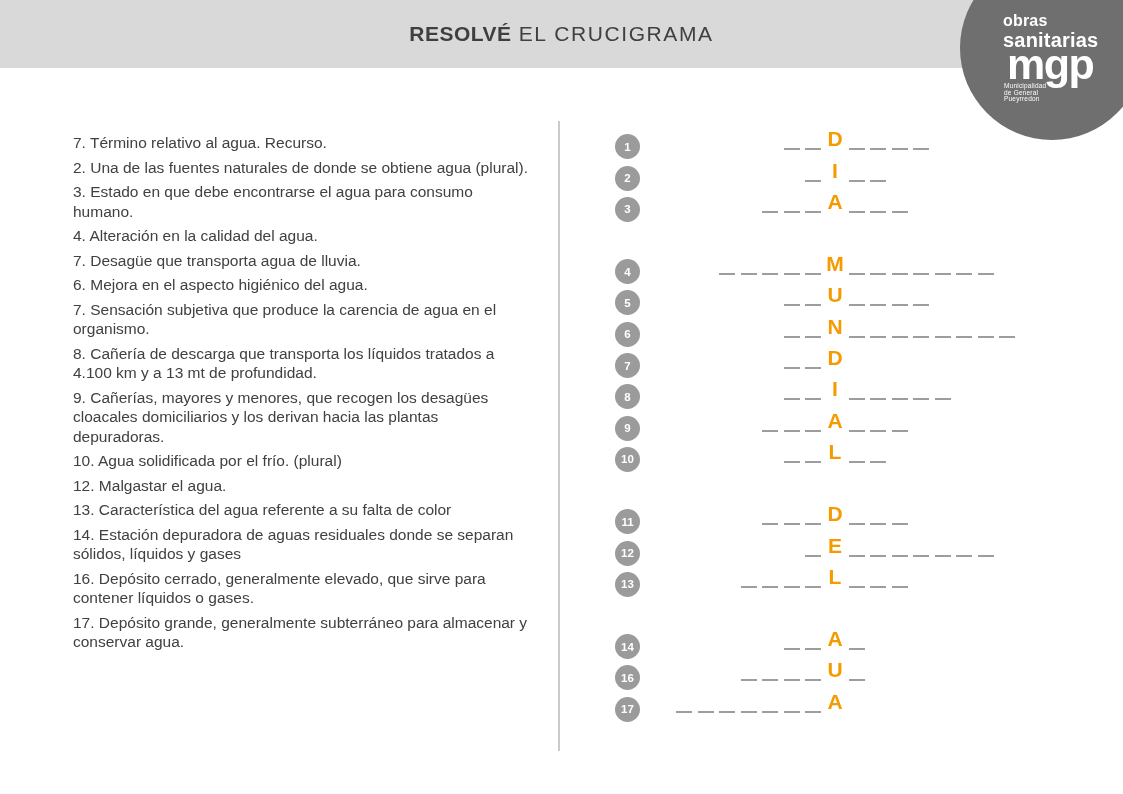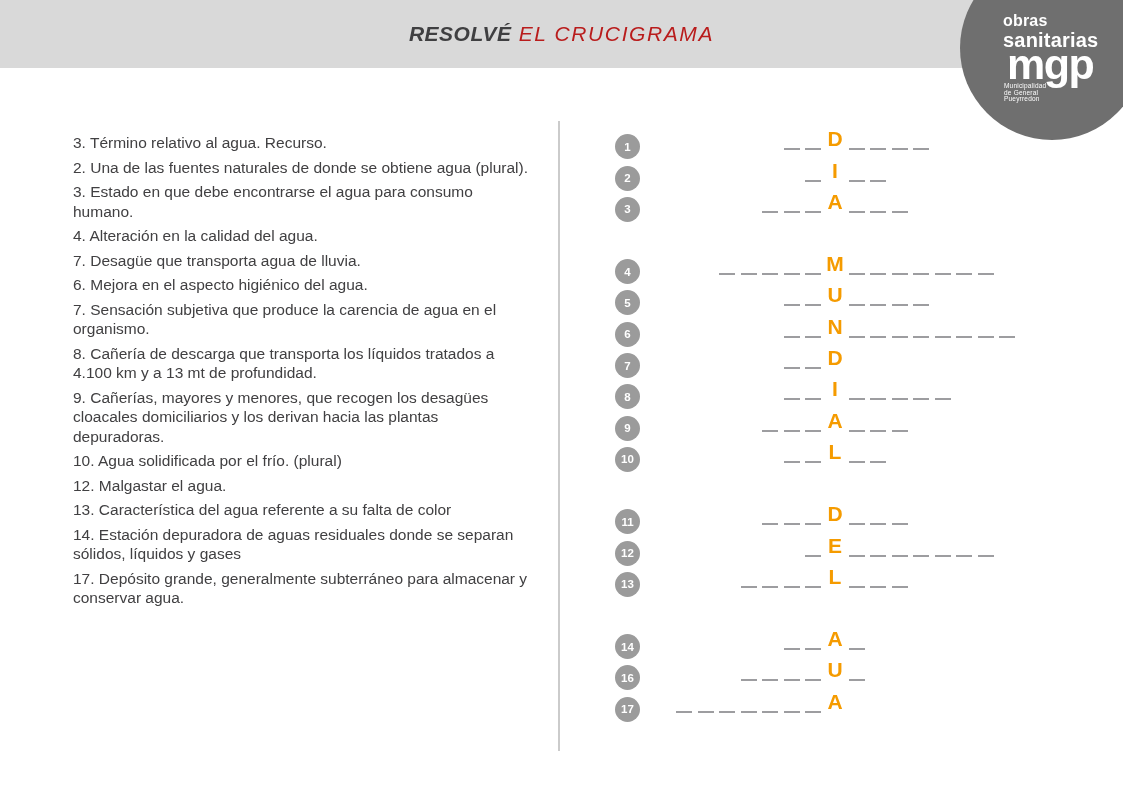--- a/index.html
+++ b/index.html
@@ -8,24 +8,24 @@
   }
   html,body{margin:0;padding:0;background:#fff;}
   .page{
     position:relative; width:1123px; height:794px; background:#ffffff;
     overflow:hidden; font-family:"Liberation Sans", sans-serif;
   }
   
   .header-bar{position:absolute; left:0; top:0; width:1123px; height:68px; background:var(--bar);}
   .page-title{
     position:absolute; left:0; top:0; width:1123px; height:68px;
-    display:flex; align-items:center; justify-content:center; gap:7px;font-style:italic;
+    display:flex; align-items:center; justify-content:center; gap:7px;
   }
   .title-bold{font-size:21px; font-weight:700; color:#3F3F41; letter-spacing:.5px;}
-  .title-rest{font-size:21px; font-weight:400; color:#b91c1c; letter-spacing:1.6px;}
+  .title-rest{font-size:21px; font-weight:400; color:#404040; letter-spacing:1.6px;}
   
   .logo-circle{
     position:absolute; left:960px; top:-44px; width:184px; height:184px;
     border-radius:50%; background:var(--logo);
   }
   .logo-circle > div{position:absolute; color:#fff; line-height:1;}
   .logo-l1{left:43px; top:57px; font-size:16px; font-weight:700; letter-spacing:.2px;}
   .logo-l2{left:43px; top:74px; font-size:20px; font-weight:700; letter-spacing:.2px;}
   .logo-mgp{left:47px; top:87px; font-size:43px; font-weight:700; letter-spacing:-1.5px;}
   .logo-muni{left:44px; top:127px; font-size:6.5px; font-weight:400; color:#E0E0E0; line-height:1.45; letter-spacing:.2px;}
@@ -73,33 +73,34 @@
     <div class="logo-muni">
       <div>Municipalidad</div>
       <div>de General</div>
       <div>Pueyrredon</div>
     </div>
   </div>
 
   <div class="divider"></div>
 
   <div class="clues">
-      <p class="clue">3. Término relativo al agua. Recurso.</p>
+      <p class="clue">7. Término relativo al agua. Recurso.</p>
       <p class="clue">2. Una de las fuentes naturales de donde se obtiene agua (plural).</p>
       <p class="clue">3. Estado en que debe encontrarse el agua para consumo humano.</p>
       <p class="clue">4. Alteración en la calidad del agua.</p>
       <p class="clue">7. Desagüe que transporta agua de lluvia.</p>
       <p class="clue">6. Mejora en el aspecto higiénico del agua.</p>
       <p class="clue">7. Sensación subjetiva que produce la carencia de agua en el organismo.</p>
       <p class="clue">8. Cañería de descarga que transporta los líquidos tratados a 4.100 km y a 13 mt de profundidad.</p>
       <p class="clue">9. Cañerías, mayores y menores, que recogen los desagües cloacales domiciliarios y los derivan hacia las plantas depuradoras.</p>
       <p class="clue">10. Agua solidificada por el frío. (plural)</p>
       <p class="clue">12. Malgastar el agua.</p>
       <p class="clue">13. Característica del agua referente a su falta de color</p>
       <p class="clue">14. Estación depuradora de aguas residuales donde se separan sólidos, líquidos y gases</p>
+      <p class="clue">16. Depósito cerrado, generalmente elevado, que sirve para contener líquidos o gases.</p>
       <p class="clue">17. Depósito grande, generalmente subterráneo para almacenar y conservar agua.</p>
     </div>
 
   <div class="puzzle">
       <div class="p-group">
         <div class="p-row">
           <div class="num">1</div>
           <div class="cells">
             <div class="seg before">
               <span class="dash"></span>

